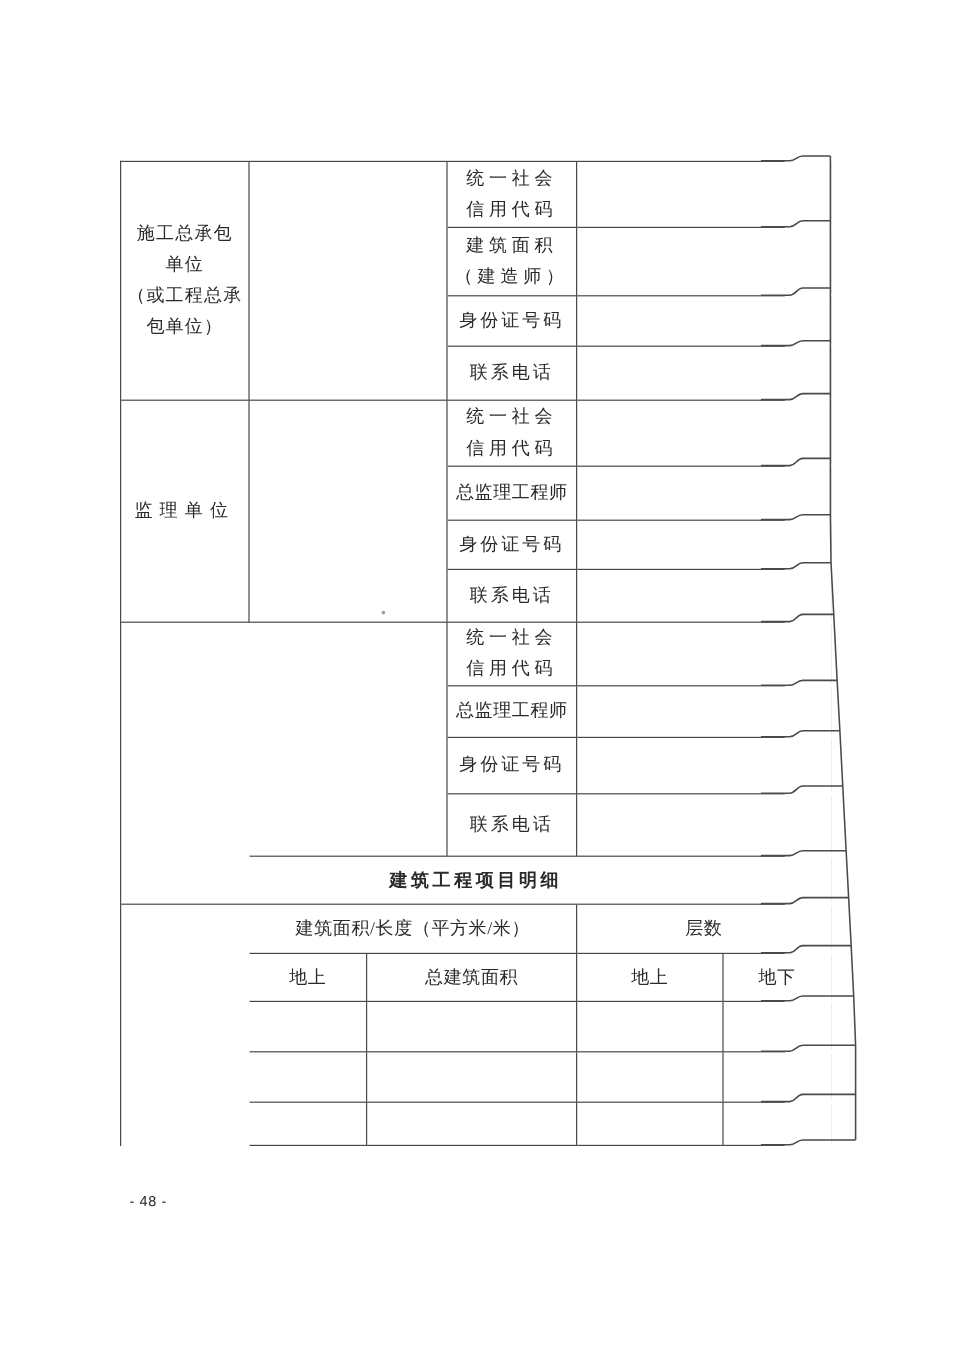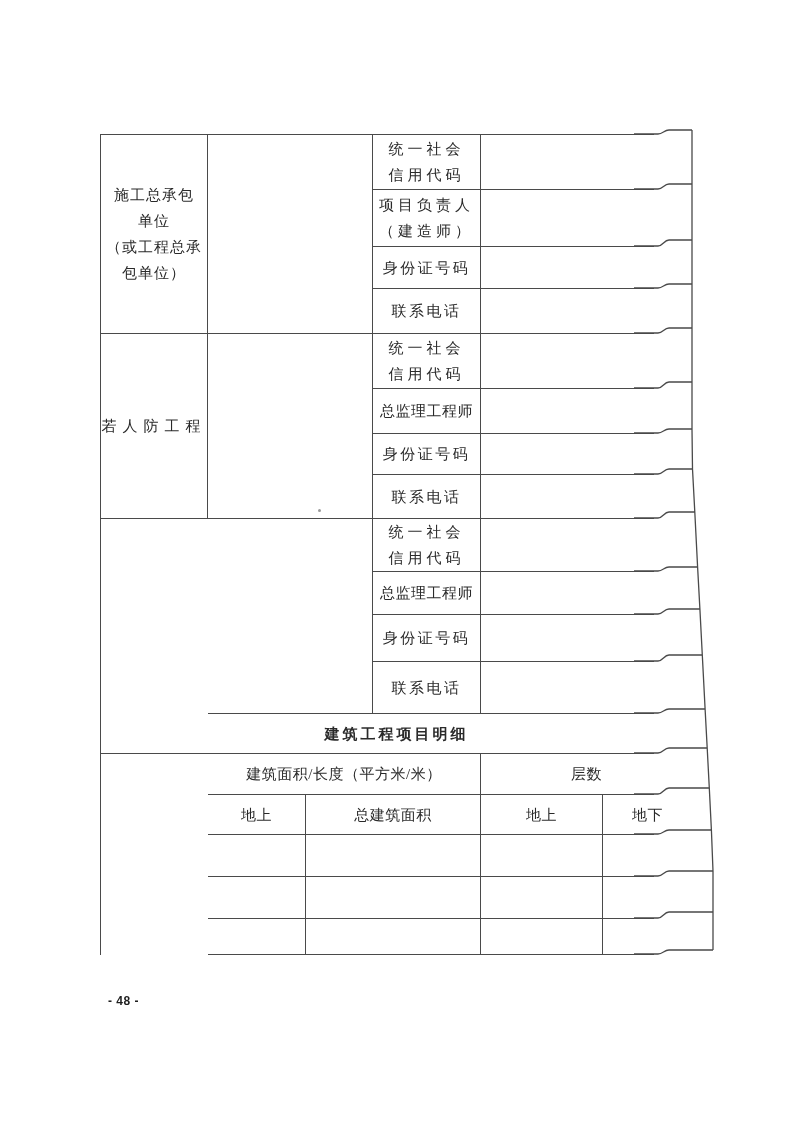--- a/index.html
+++ b/index.html
@@ -40,49 +40,49 @@
   .ls2{letter-spacing:2.5px;}
   .ls3{letter-spacing:3px;}
   .ls4{letter-spacing:4px;}
   .ls6{letter-spacing:6px;}
   .bold{font-weight:bold;}
   .curl{position:absolute;left:634px;top:127px;width:92px;height:840px;pointer-events:none;}
   .speck{position:absolute;left:318px;top:509px;width:3px;height:3px;background:#9a9a9a;border-radius:50%;}
   .footer{
     position:absolute;left:108px;top:994px;
     font-family:"Liberation Sans","DejaVu Sans",sans-serif;
-    font-size:12px;font-weight:bold;letter-spacing:0.5px;color:#1f1f1f;
+    font-size:12px;font-weight:normal;letter-spacing:0.5px;color:#1f1f1f;
   }
 </style>
 </head>
 <body>
 
 <div class="sheet">
 
   <div class="form-table">
 
     <div class="grid g1">
 
       <div class="c" style="grid-area:1/1/5/2">施工总承包
 单位
 （或工程总承
 包单位）</div>
       <div class="c" style="grid-area:1/2/5/3"></div>
       <div class="c ls4" style="grid-area:1/3/2/4">统一社会
 信用代码</div>
       <div class="c" style="grid-area:1/4/2/5"></div>
-      <div class="c ls4" style="grid-area:2/3/3/4">项目负责人
+      <div class="c ls4" style="grid-area:2/3/3/4">建筑面积
 （建造师）</div>
       <div class="c" style="grid-area:2/4/3/5"></div>
       <div class="c ls2" style="grid-area:3/3/4/4">身份证号码</div>
       <div class="c" style="grid-area:3/4/4/5"></div>
       <div class="c ls2" style="grid-area:4/3/5/4">联系电话</div>
       <div class="c" style="grid-area:4/4/5/5"></div>
 
-      <div class="c ls6" style="grid-area:5/1/9/2">若人防工程</div>
+      <div class="c ls6" style="grid-area:5/1/9/2">监理单位</div>
       <div class="c" style="grid-area:5/2/9/3"></div>
       <div class="c ls4" style="grid-area:5/3/6/4">统一社会
 信用代码</div>
       <div class="c" style="grid-area:5/4/6/5"></div>
       <div class="c ls05" style="grid-area:6/3/7/4">总监理工程师</div>
       <div class="c" style="grid-area:6/4/7/5"></div>
       <div class="c ls2" style="grid-area:7/3/8/4">身份证号码</div>
       <div class="c" style="grid-area:7/4/8/5"></div>
       <div class="c ls2" style="grid-area:8/3/9/4">联系电话</div>
       <div class="c" style="grid-area:8/4/9/5"></div>

